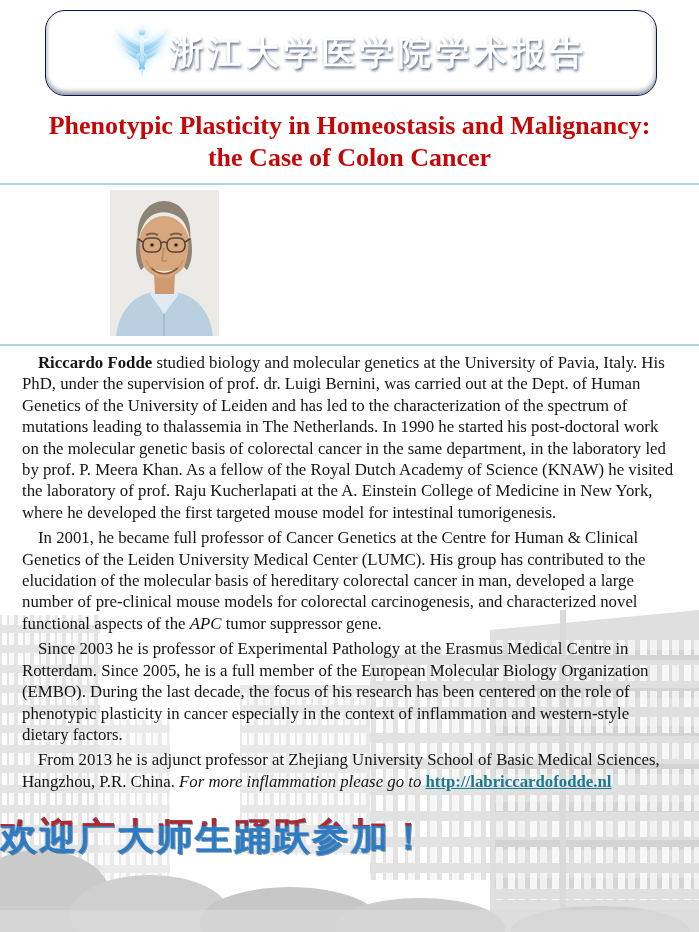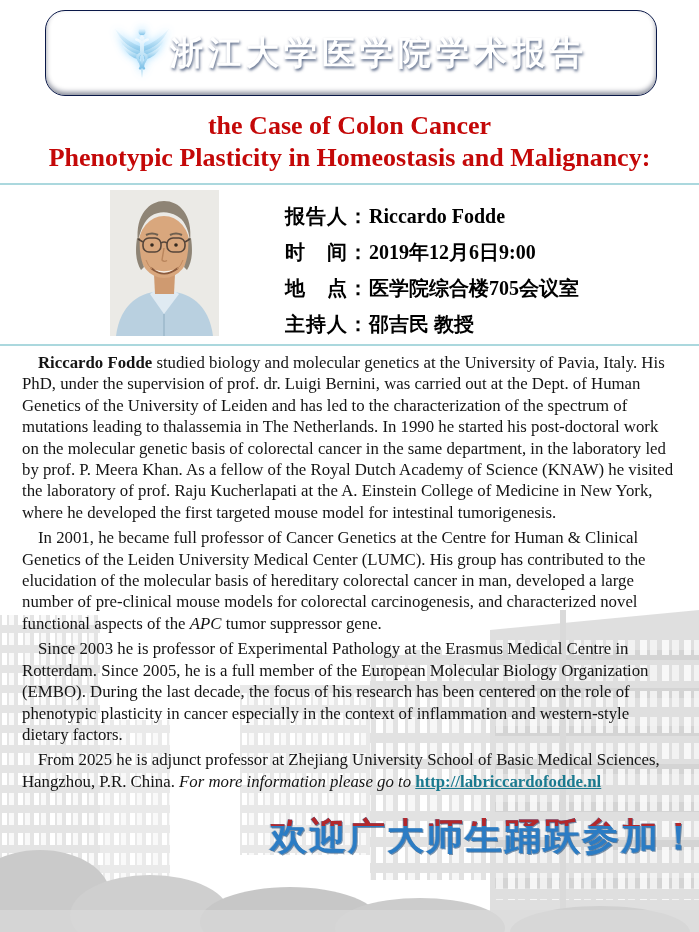--- a/index.html
+++ b/index.html
@@ -41,21 +41,21 @@
   
   .bio{position:absolute;left:18px;top:348px;width:664px;height:468px;overflow:hidden;z-index:2;
        color:#141414;font-family:"Liberation Serif",serif;font-size:16.8px;line-height:21.4px;
        text-align:left;}
   .bio p{margin:4px;text-indent:16px;}
   .bio b{font-weight:bold;}
   .bio i{font-style:italic;}
   .bio a{color:#1b7a8f;text-decoration:underline;font-style:normal;font-weight:bold;}
 
   
-  .welcome{position:absolute;left:0;top:812px;width:699px;height:46px;z-index:2;text-align:right;}
+  .welcome{position:absolute;left:0;top:812px;width:699px;height:46px;z-index:2;text-align:left;}
   .welcome span{position:absolute;left:0;right:0;top:0;font-size:37px;font-weight:bold;
                 letter-spacing:2px;white-space:nowrap;}
   .w-blue{color:#2b7cc4;text-shadow:1px 1px 0 rgba(16,62,110,.55), -1px 0 0 rgba(16,62,110,.25);}
   .w-red{color:#b3282c;clip-path:inset(0 0 72% 0);}
 
   
   .organizers{position:absolute;left:0;top:858px;width:699px;z-index:2;text-align:center;
               color:#9c2a2a;font-family:"Liberation Serif",serif;font-weight:bold;
               font-size:23px;line-height:31px;letter-spacing:1px;}
 </style>
@@ -132,22 +132,22 @@
           <path d="M29 11 L31.5 14 L29 56 L26.5 14 Z"></path>
         </g>
         <path d="M23 16 C35 20 23 27 31 31 C39 35 26 41 31 46" stroke="url(#ig)" stroke-width="2.6" fill="none" stroke-linecap="round"></path>
         <path d="M35 16 C23 20 35 27 27 31 C19 35 32 41 27 46" stroke="url(#ig)" stroke-width="2.6" fill="none" stroke-linecap="round"></path>
       </svg>
     </span>
     <span class="banner-title">浙江大学医学院学术报告</span>
   </div>
 
   <div class="title">
+    <div>Phenotypic Plasticity in Homeostasis and Malignancy:</div>
     <div>the Case of Colon Cancer</div>
-    <div>Phenotypic Plasticity in Homeostasis and Malignancy:</div>
   </div>
 
   <div class="divider d1"></div>
 
   <div class="photo">
     <svg width="109" height="146" viewBox="0 0 109 146">
       <rect width="109" height="146" fill="#e9e7e3"></rect>
       <rect width="109" height="146" fill="#ffffff" opacity="0.12"></rect>
 
       <path d="M6 146 C10 114 30 101 54 101 C79 101 99 114 103 146 Z" fill="#b9d0e0"></path>
@@ -175,42 +175,28 @@
       <circle cx="42" cy="55" r="1.8" fill="#352a20"></circle>
       <circle cx="66" cy="55" r="1.8" fill="#352a20"></circle>
 
       <path d="M54 58 L52 70 Q54 72.5 57 70.5" stroke="#b9855c" stroke-width="1.4" fill="none"></path>
       <path d="M41 78 Q54 89 68 78" stroke="#8a5a3c" stroke-width="2" fill="none"></path>
       <path d="M44 79.5 Q54 86 64 79.5 Q54 83 44 79.5 Z" fill="#f5efe8"></path>
       <path d="M36 70 Q38 76 42 79 M73 70 Q71 76 67 79" stroke="#c08a60" stroke-width="1" fill="none"></path>
     </svg>
   </div>
 
-  <div class="info">
-    <div class="info-row">
-      <span class="lbl">报告人：</span><span class="val">Riccardo Fodde</span>
-    </div>
-    <div class="info-row">
-      <span class="lbl">时　间：</span><span class="val">2019年12月6日9:00</span>
-    </div>
-    <div class="info-row">
-      <span class="lbl">地　点：</span><span class="val">医学院综合楼705会议室</span>
-    </div>
-    <div class="info-row">
-      <span class="lbl">主持人：</span><span class="val">邵吉民 教授</span>
-    </div>
-  </div>
 
   <div class="divider d2"></div>
 
   <div class="bio">
     <p><b>Riccardo Fodde</b><span> studied biology and molecular genetics at the University of Pavia, Italy. His PhD, under the supervision of prof. dr. Luigi Bernini, was carried out at the Dept. of Human Genetics of the University of Leiden and has led to the characterization of the spectrum of mutations leading to thalassemia in The Netherlands. In 1990 he started his post-doctoral work on the molecular genetic basis of colorectal cancer in the same department, in the laboratory led by prof. P. Meera Khan. As a fellow of the Royal Dutch Academy of Science (KNAW) he visited the laboratory of prof. Raju Kucherlapati at the A. Einstein College of Medicine in New York, where he developed the first targeted mouse model for intestinal tumorigenesis.</span></p>
     <p><span>In 2001, he became full professor of Cancer Genetics at the Centre for Human &amp; Clinical Genetics of the Leiden University Medical Center (LUMC). His group has contributed to the elucidation of the molecular basis of hereditary colorectal cancer in man, developed a large number of pre-clinical mouse models for colorectal carcinogenesis, and characterized novel functional aspects of the </span><i>APC</i><span> tumor suppressor gene.</span></p>
     <p>Since 2003 he is professor of Experimental Pathology at the Erasmus Medical Centre in Rotterdam. Since 2005, he is a full member of the European Molecular Biology Organization (EMBO). During the last decade, the focus of his research has been centered on the role of phenotypic plasticity in cancer especially in the context of inflammation and western-style dietary factors.</p>
-    <p><span>From 2025 he is adjunct professor at Zhejiang University School of Basic Medical Sciences, Hangzhou, P.R. China. </span><i>For more information please go to </i><a href="#" class="link">http://labriccardofodde.nl</a></p>
+    <p><span>From 2013 he is adjunct professor at Zhejiang University School of Basic Medical Sciences, Hangzhou, P.R. China. </span><i>For more inflammation please go to </i><a href="#" class="link">http://labriccardofodde.nl</a></p>
   </div>
 
   <div class="welcome">
     <span class="w-blue">欢迎广大师生踊跃参加！</span>
     <span class="w-red" aria-hidden="true">欢迎广大师生踊跃参加！</span>
   </div>
 
   <div class="organizers">
   </div>
 

